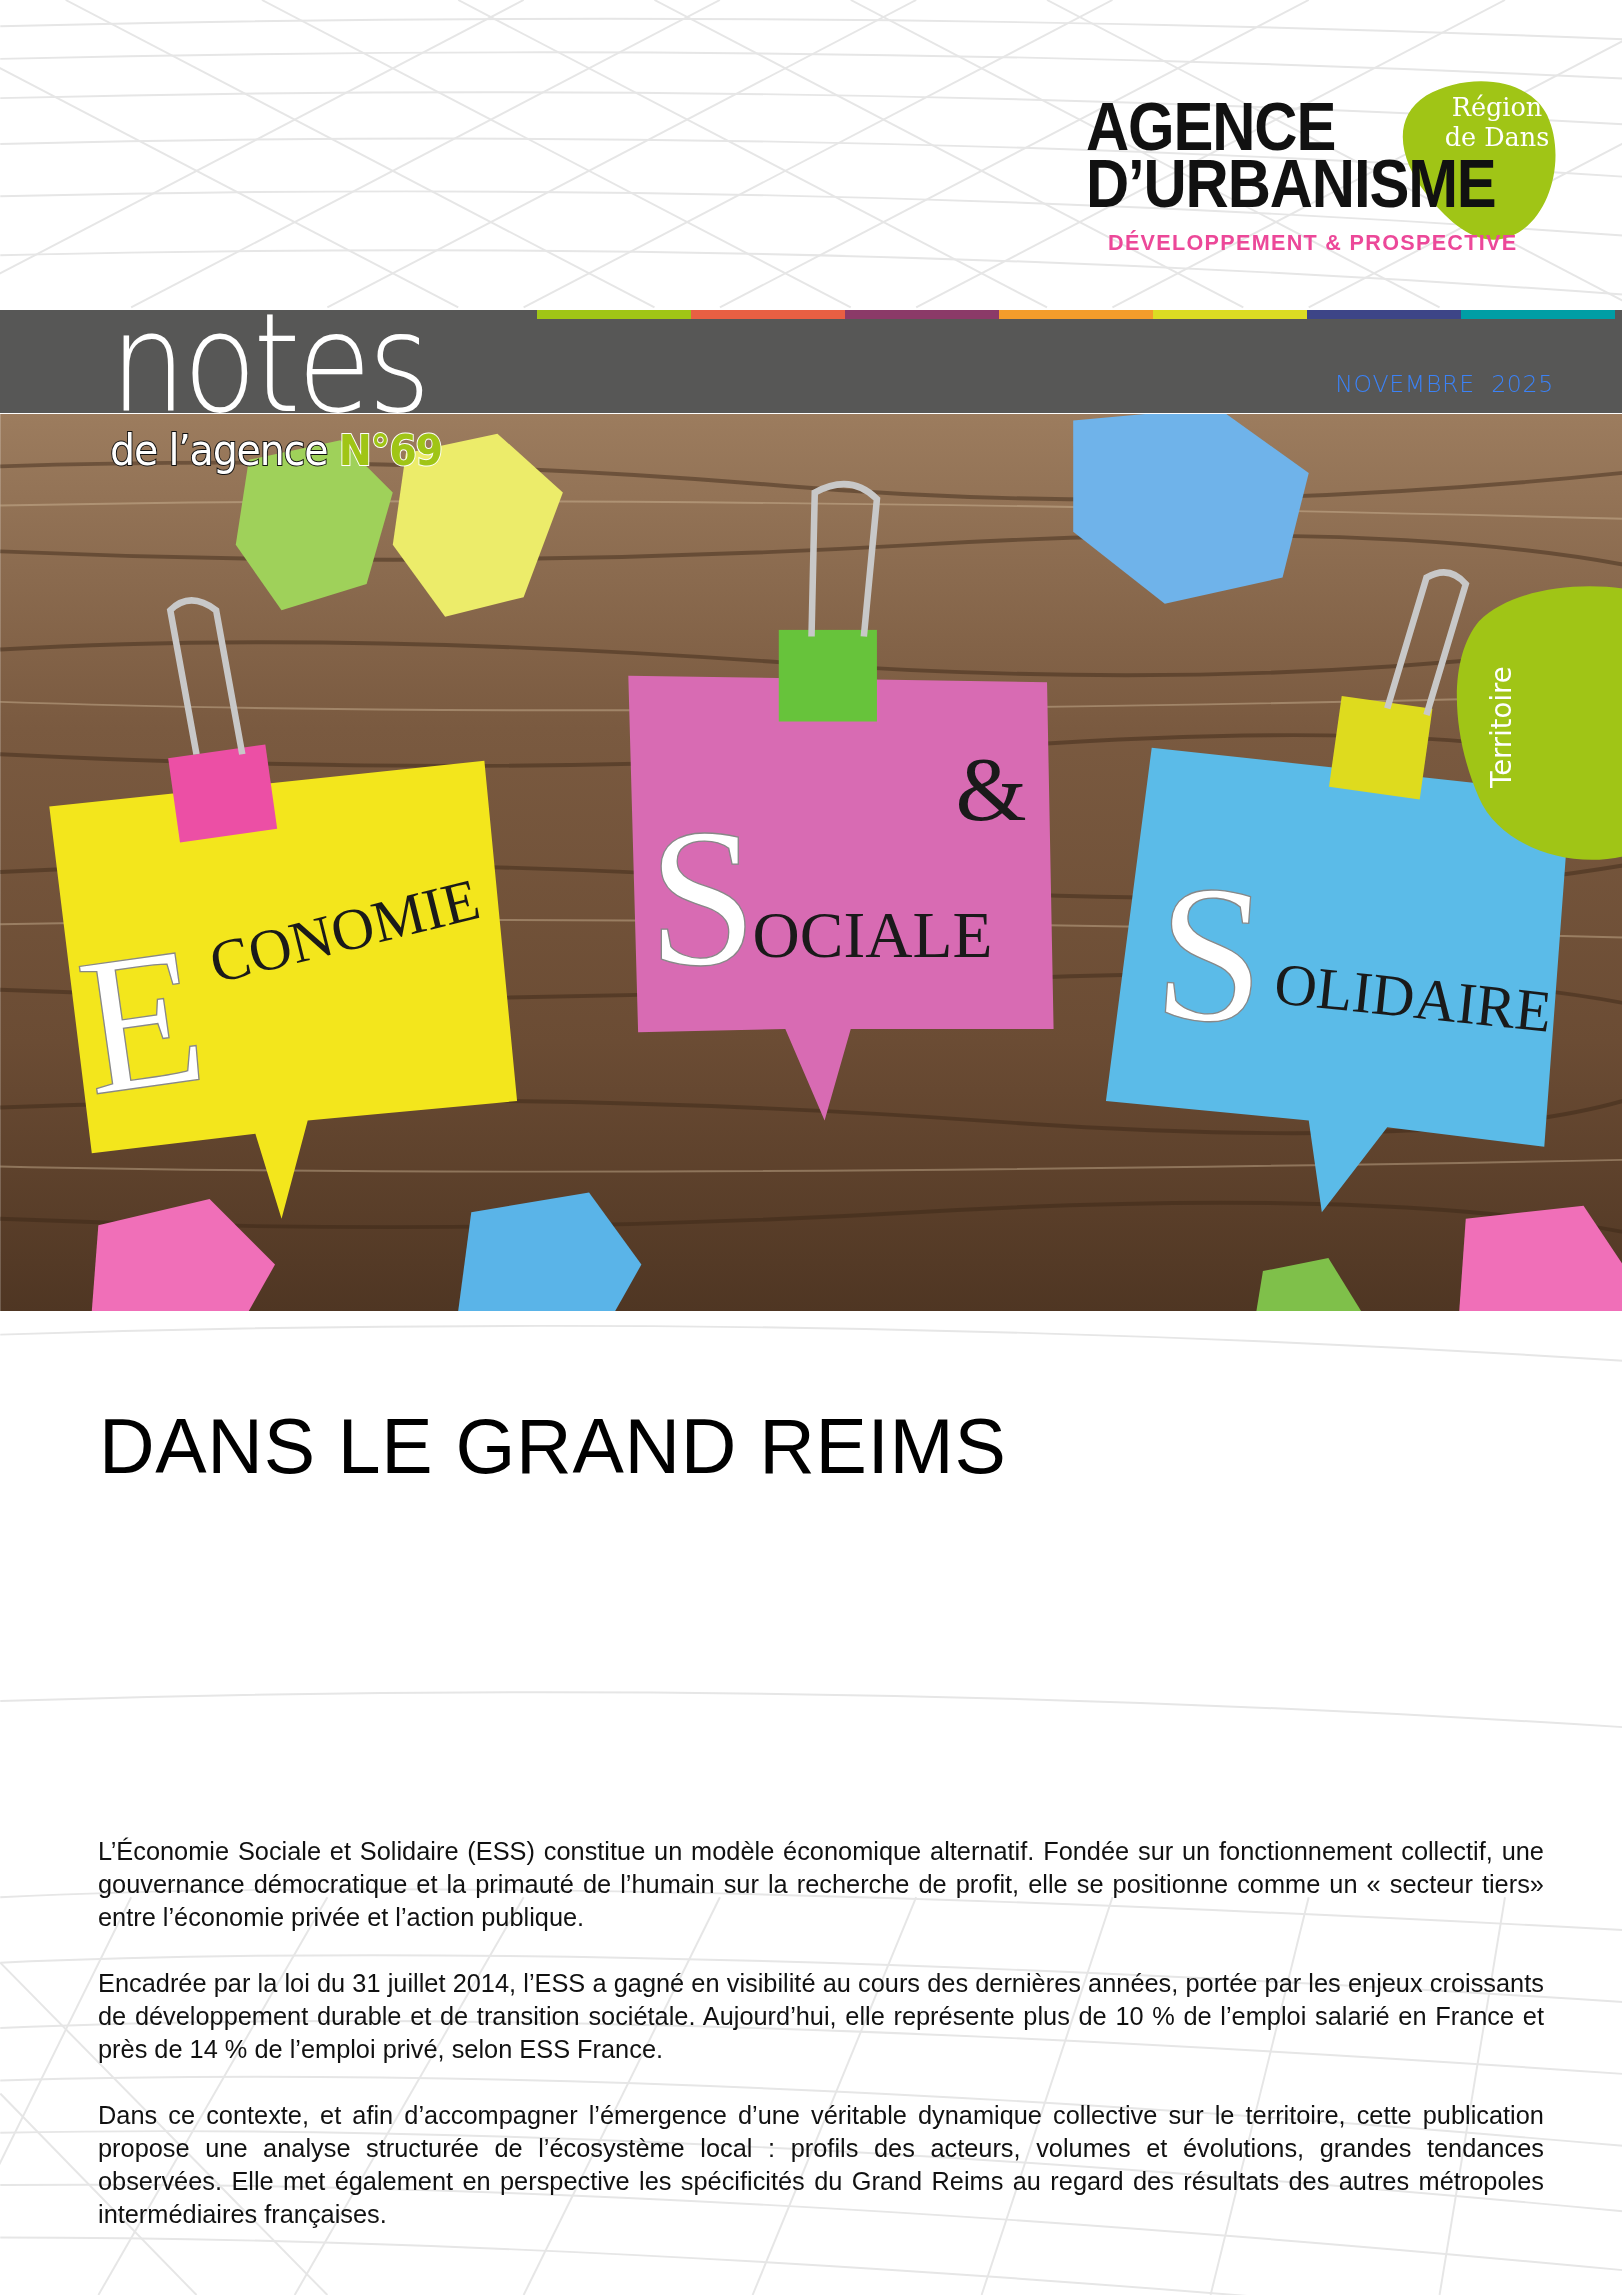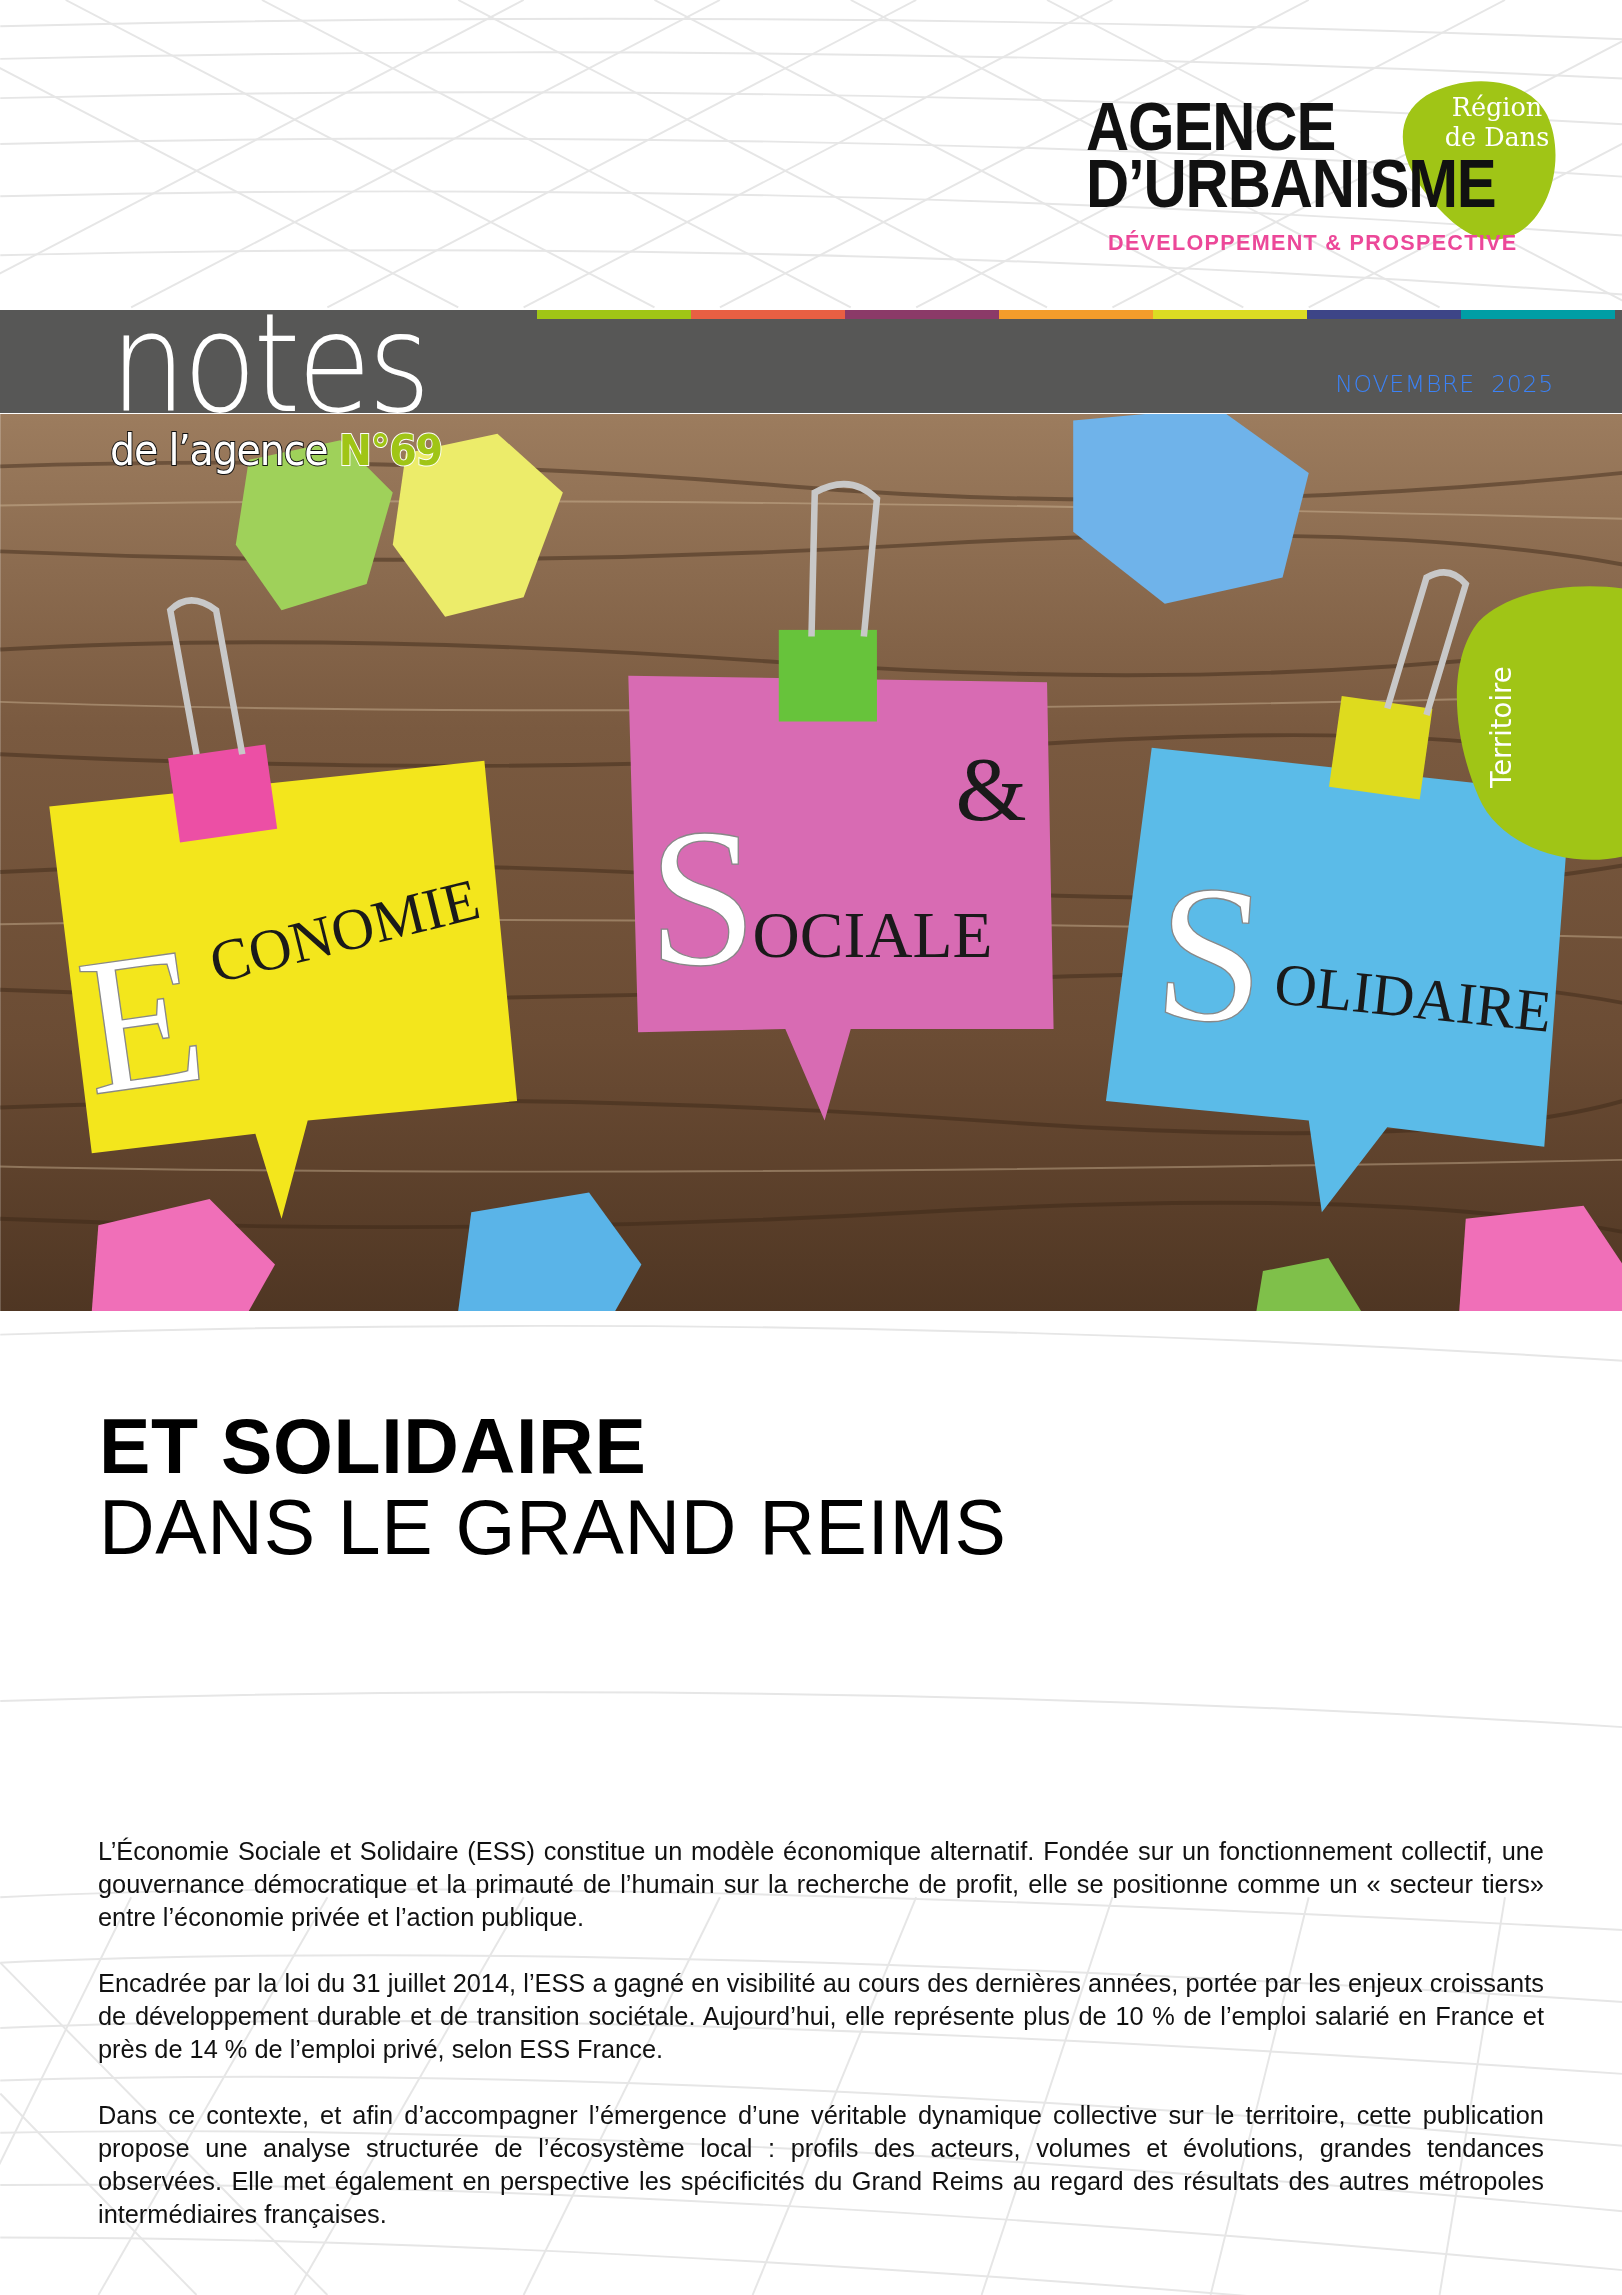--- a/index.html
+++ b/index.html
@@ -229,21 +229,20 @@
 </div>
 
 <div class="tag">
   <svg viewBox="0 0 290 430" width="190" height="281">
     <path d="M290 10 L290 420 C200 440 100 400 70 330 C30 240 20 120 70 60 C120 10 220 0 290 10 Z" fill="#a0c516"></path>
   </svg>
   <div class="tag-label">Territoire</div>
 </div>
 
 <div class="title">
-  <span class="bold">ET SOLIDAIRE</span>
   <span class="light">DANS LE GRAND REIMS</span>
 </div>
 
 <div class="intro">
   <p>L’Économie Sociale et Solidaire (ESS) constitue un modèle économique alternatif. Fondée sur un fonctionnement collectif, une gouvernance démocratique et la primauté de l’humain sur la recherche de profit, elle se positionne comme un « secteur tiers» entre l’économie privée et l’action publique.</p>
   <p>Encadrée par la loi du 31 juillet 2014, l’ESS a gagné en visibilité au cours des dernières années, portée par les enjeux croissants de développement durable et de transition sociétale. Aujourd’hui, elle représente plus de 10 % de l’emploi salarié en France et près de 14 % de l’emploi privé, selon ESS France.</p>
   <p>Dans ce contexte, et afin d’accompagner l’émergence d’une véritable dynamique collective sur le territoire, cette publication propose une analyse structurée de l’écosystème local : profils des acteurs, volumes et évolutions, grandes tendances observées. Elle met également en perspective les spécificités du Grand Reims au regard des résultats des autres métropoles intermédiaires françaises.</p>
 </div>
 
 

